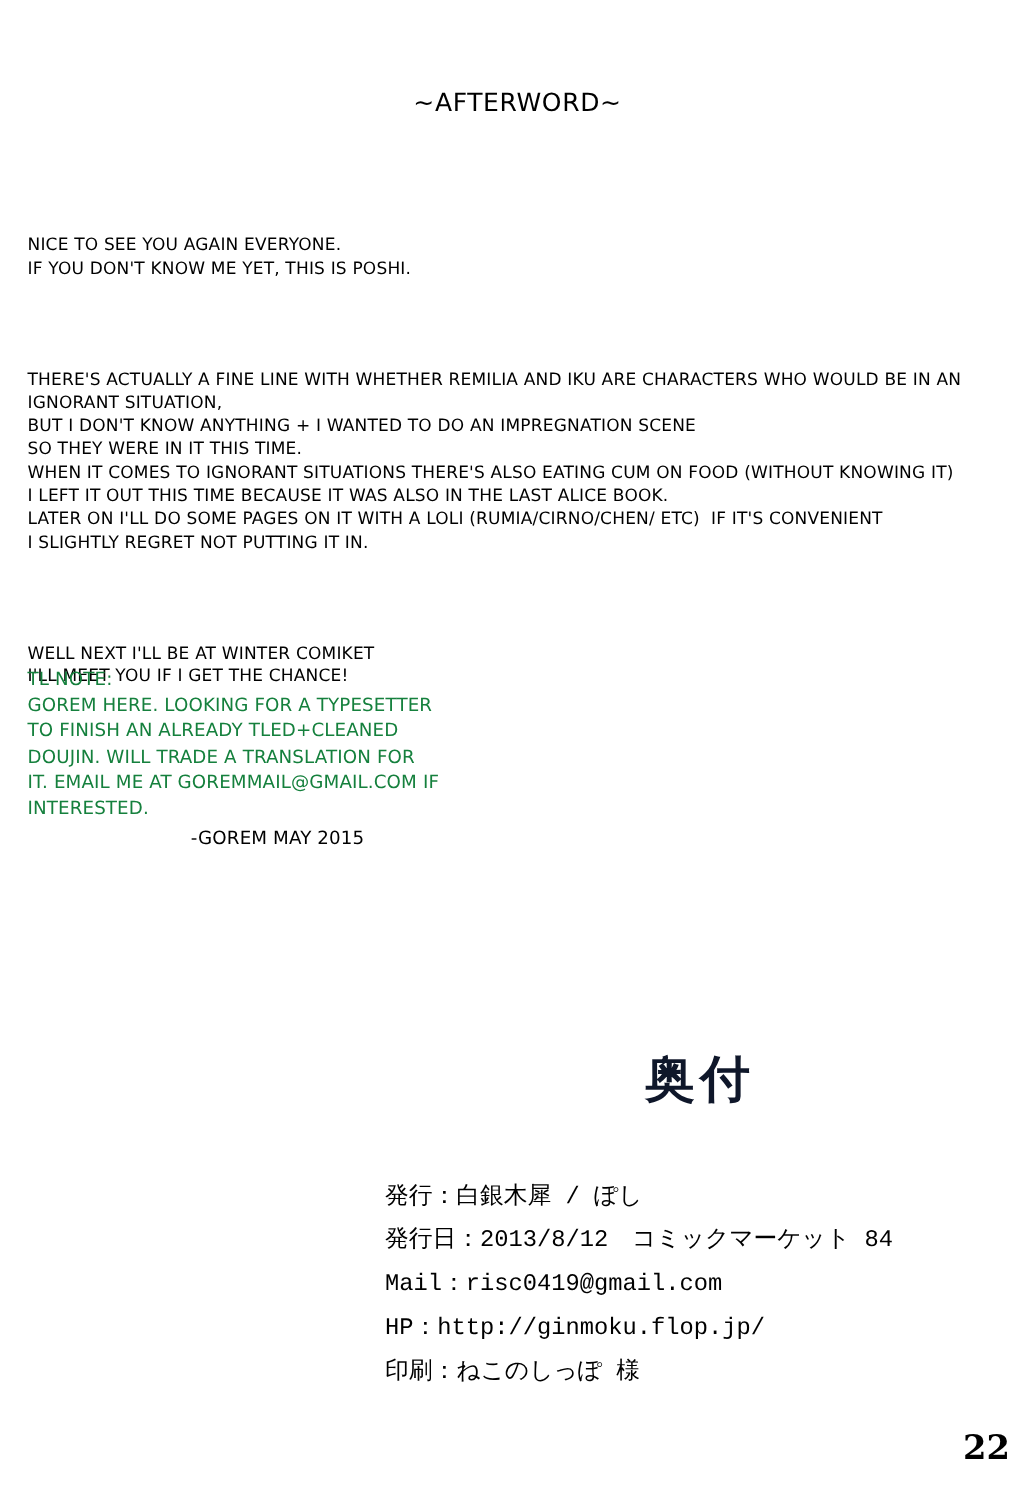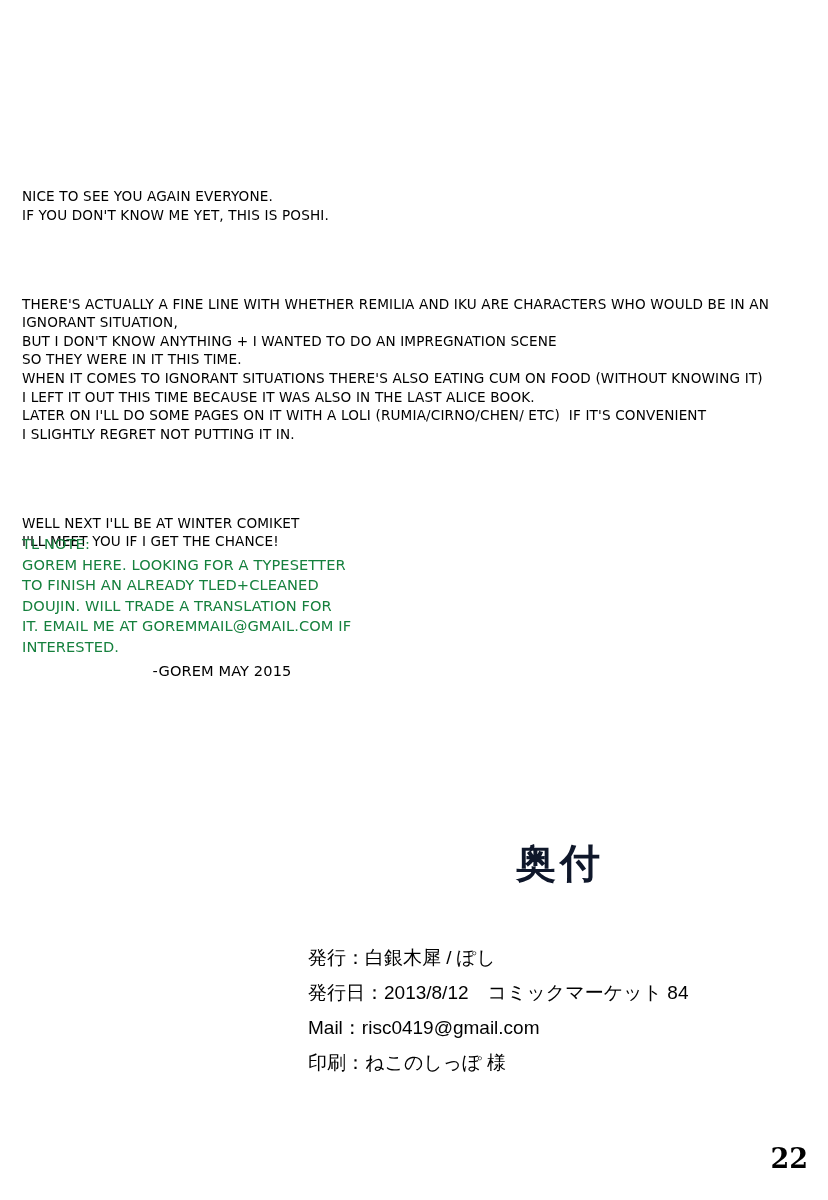--- a/index.html
+++ b/index.html
@@ -92,21 +92,21 @@
     font-weight: 700;
     font-size: 40px;
     letter-spacing: 4px;
     color: #0f172a;
   }
   .colophon-lines {
     position: absolute;
     top: 940px;
     left: 308px;
     width: 500px;
-    font-family: Liberation Sans, sans-serif;
+    font-family: Liberation Mono, monospace;
     font-size: 19px;
     line-height: 35px;
     color: #000;
   }
   .colophon-lines .cline {
     white-space: pre;
   }
 
   
   .page-number {
@@ -118,20 +118,21 @@
     font-weight: 700;
     color: #000;
     text-align: center;
   }
 </style>
 </head>
 <body>
 
 <div class="page">
 
+  <div class="afterword-title">~AFTERWORD~</div>
 
   <div class="afterword-body">
     <p class="para">NICE TO SEE YOU AGAIN EVERYONE.
 IF YOU DON'T KNOW ME YET, THIS IS POSHI.</p>
     <p class="para">THERE'S ACTUALLY A FINE LINE WITH WHETHER REMILIA AND IKU ARE CHARACTERS WHO WOULD BE IN AN
 IGNORANT SITUATION,
 BUT I DON'T KNOW ANYTHING + I WANTED TO DO AN IMPREGNATION SCENE
 SO THEY WERE IN IT THIS TIME.
 WHEN IT COMES TO IGNORANT SITUATIONS THERE'S ALSO EATING CUM ON FOOD (WITHOUT KNOWING IT)
 I LEFT IT OUT THIS TIME BECAUSE IT WAS ALSO IN THE LAST ALICE BOOK.
@@ -149,18 +150,19 @@
 INTERESTED.</div>
 
   <div class="tl-sign">-GOREM MAY 2015</div>
 
   <div class="colophon-title">奥付</div>
 
   <div class="colophon-lines">
     <div class="cline">発行：白銀木犀 / ぽし</div>
     <div class="cline">発行日：2013/8/12　コミックマーケット 84</div>
     <div class="cline">Mail：risc0419@gmail.com</div>
+    <div class="cline">HP：http://ginmoku.flop.jp/</div>
     <div class="cline">印刷：ねこのしっぽ 様</div>
   </div>
 
   <div class="page-number">22</div>
 
 </div>
 
 </body></html>

